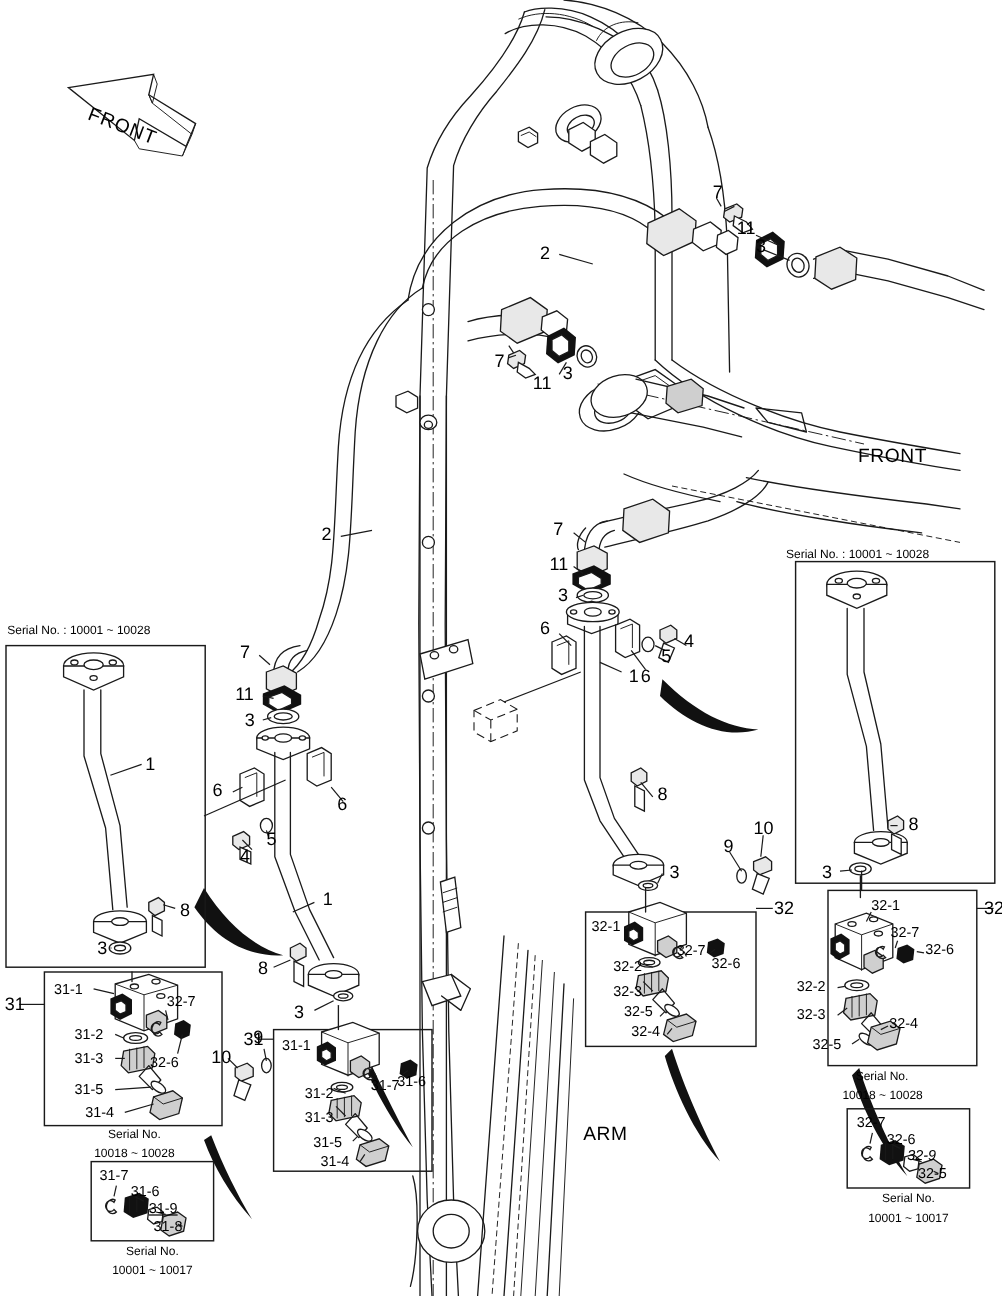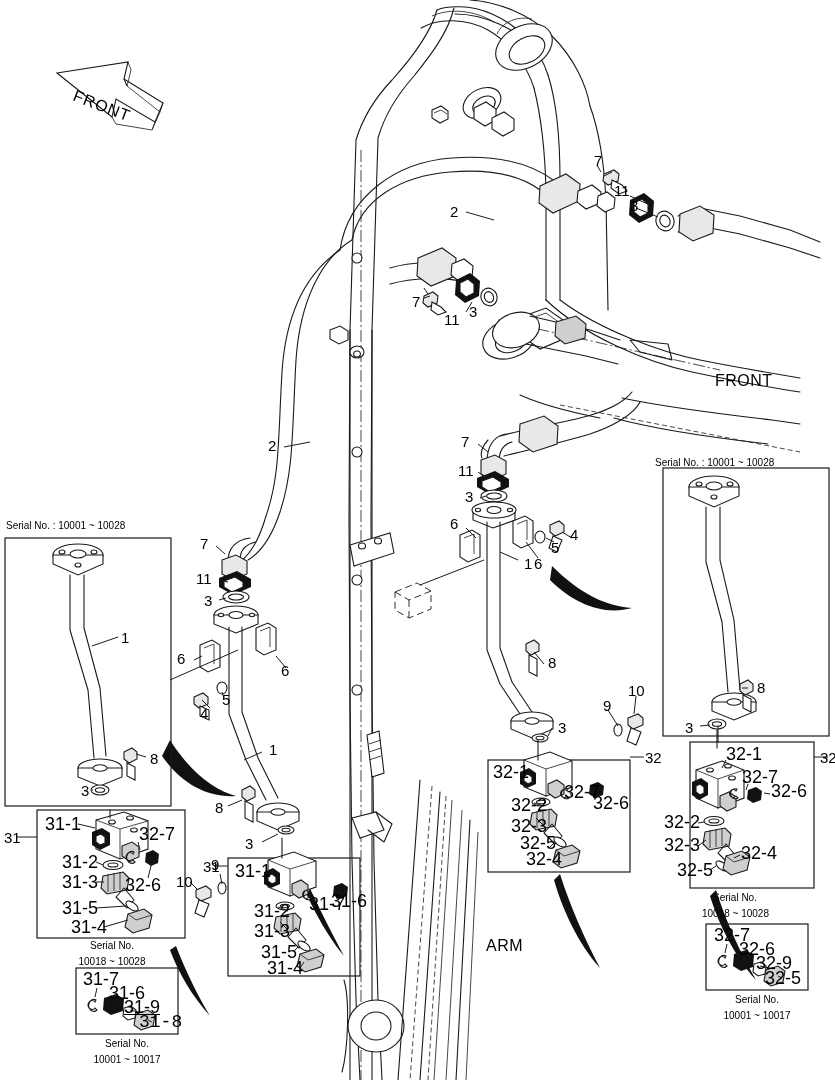--- a/index.html
+++ b/index.html
@@ -2,21 +2,21 @@
 <html><head>
 <meta charset="utf-8">
 <style>
   html,body{margin:0;padding:0;background:#fff;}
   body{width:835px;height:1080px;position:relative;overflow:hidden;
        font-family:"Liberation Sans", sans-serif;color:#000;}
   #stage{position:absolute;left:0;top:0;width:835px;height:1080px;}
   svg{position:absolute;left:0;top:0;}
   .lbl{position:absolute;font-size:15px;line-height:15px;white-space:nowrap;
        font-family:"Liberation Sans", sans-serif;color:#000;}
-  .lbl.sm{font-size:18px;}
+  .lbl.sm{font-size:12px;}
   .lbl.bigtxt{font-size:16px;letter-spacing:.5px;}
   .ser{position:absolute;font-size:10px;line-height:16px;white-space:nowrap;}
   .ser.c{text-align:center;}
   .frontword{position:absolute;font-size:16px;letter-spacing:1px;
              transform:rotate(21deg);transform-origin:0 0;}
 </style>
 </head>
 <body>
 
 <div id="stage">
@@ -568,21 +568,21 @@
 <div class="lbl sm" style="left:62px;top:901px;">31-5</div>
 <div class="lbl sm" style="left:71px;top:920px;">31-4</div>
 <div class="lbl sm" style="left:139px;top:827px;">32-7</div>
 <div class="lbl sm" style="left:125px;top:878px;">32-6</div>
 <div class="ser c" style="left:52px;top:938px;width:120px;">Serial No.</div>
 <div class="ser c" style="left:42px;top:954px;width:140px;">10018 ~ 10028</div>
 
 <div class="lbl sm" style="left:83px;top:972px;">31-7</div>
 <div class="lbl sm" style="left:109px;top:986px;">31-6</div>
 <div class="lbl sm" style="left:124px;top:1000px;text-decoration:underline;">31-9</div>
-<div class="lbl sm" style="left:139px;top:1015px;font-family:Liberation Mono, monospace;">31-8</div>
+<div class="lbl sm" style="left:128px;top:1015px;">31-8</div>
 <div class="ser c" style="left:67px;top:1036px;width:120px;">Serial No.</div>
 <div class="ser c" style="left:57px;top:1052px;width:140px;">10001 ~ 10017</div>
 
 <div class="lbl sm" style="left:235px;top:864px;">31-1</div>
 <div class="lbl sm" style="left:254px;top:904px;">31-2</div>
 <div class="lbl sm" style="left:254px;top:924px;">31-3</div>
 <div class="lbl sm" style="left:261px;top:945px;">31-5</div>
 <div class="lbl sm" style="left:267px;top:961px;">31-4</div>
 <div class="lbl sm" style="left:309px;top:897px;">31-7</div>
 <div class="lbl sm" style="left:331px;top:894px;">31-6</div>
@@ -600,18 +600,18 @@
 <div class="lbl sm" style="left:664px;top:838px;">32-3</div>
 <div class="lbl sm" style="left:677px;top:863px;">32-5</div>
 <div class="lbl sm" style="left:741px;top:846px;">32-4</div>
 <div class="lbl sm" style="left:742px;top:770px;">32-7</div>
 <div class="lbl sm" style="left:771px;top:784px;">32-6</div>
 <div class="ser c" style="left:660px;top:890px;width:150px;">Serial No.</div>
 <div class="ser c" style="left:653px;top:906px;width:165px;">10018 ~ 10028</div>
 
 <div class="lbl sm" style="left:714px;top:928px;">32-7</div>
 <div class="lbl sm" style="left:739px;top:942px;">32-6</div>
-<div class="lbl sm" style="left:756px;top:956px;">32-9</div>
+<div class="lbl sm" style="left:756px;top:956px;font-style:italic;">32-9</div>
 <div class="lbl sm" style="left:765px;top:971px;">32-5</div>
 <div class="ser c" style="left:697px;top:992px;width:120px;">Serial No.</div>
 <div class="ser c" style="left:687px;top:1008px;width:140px;">10001 ~ 10017</div>
 
 </div>
 
 </body></html>

